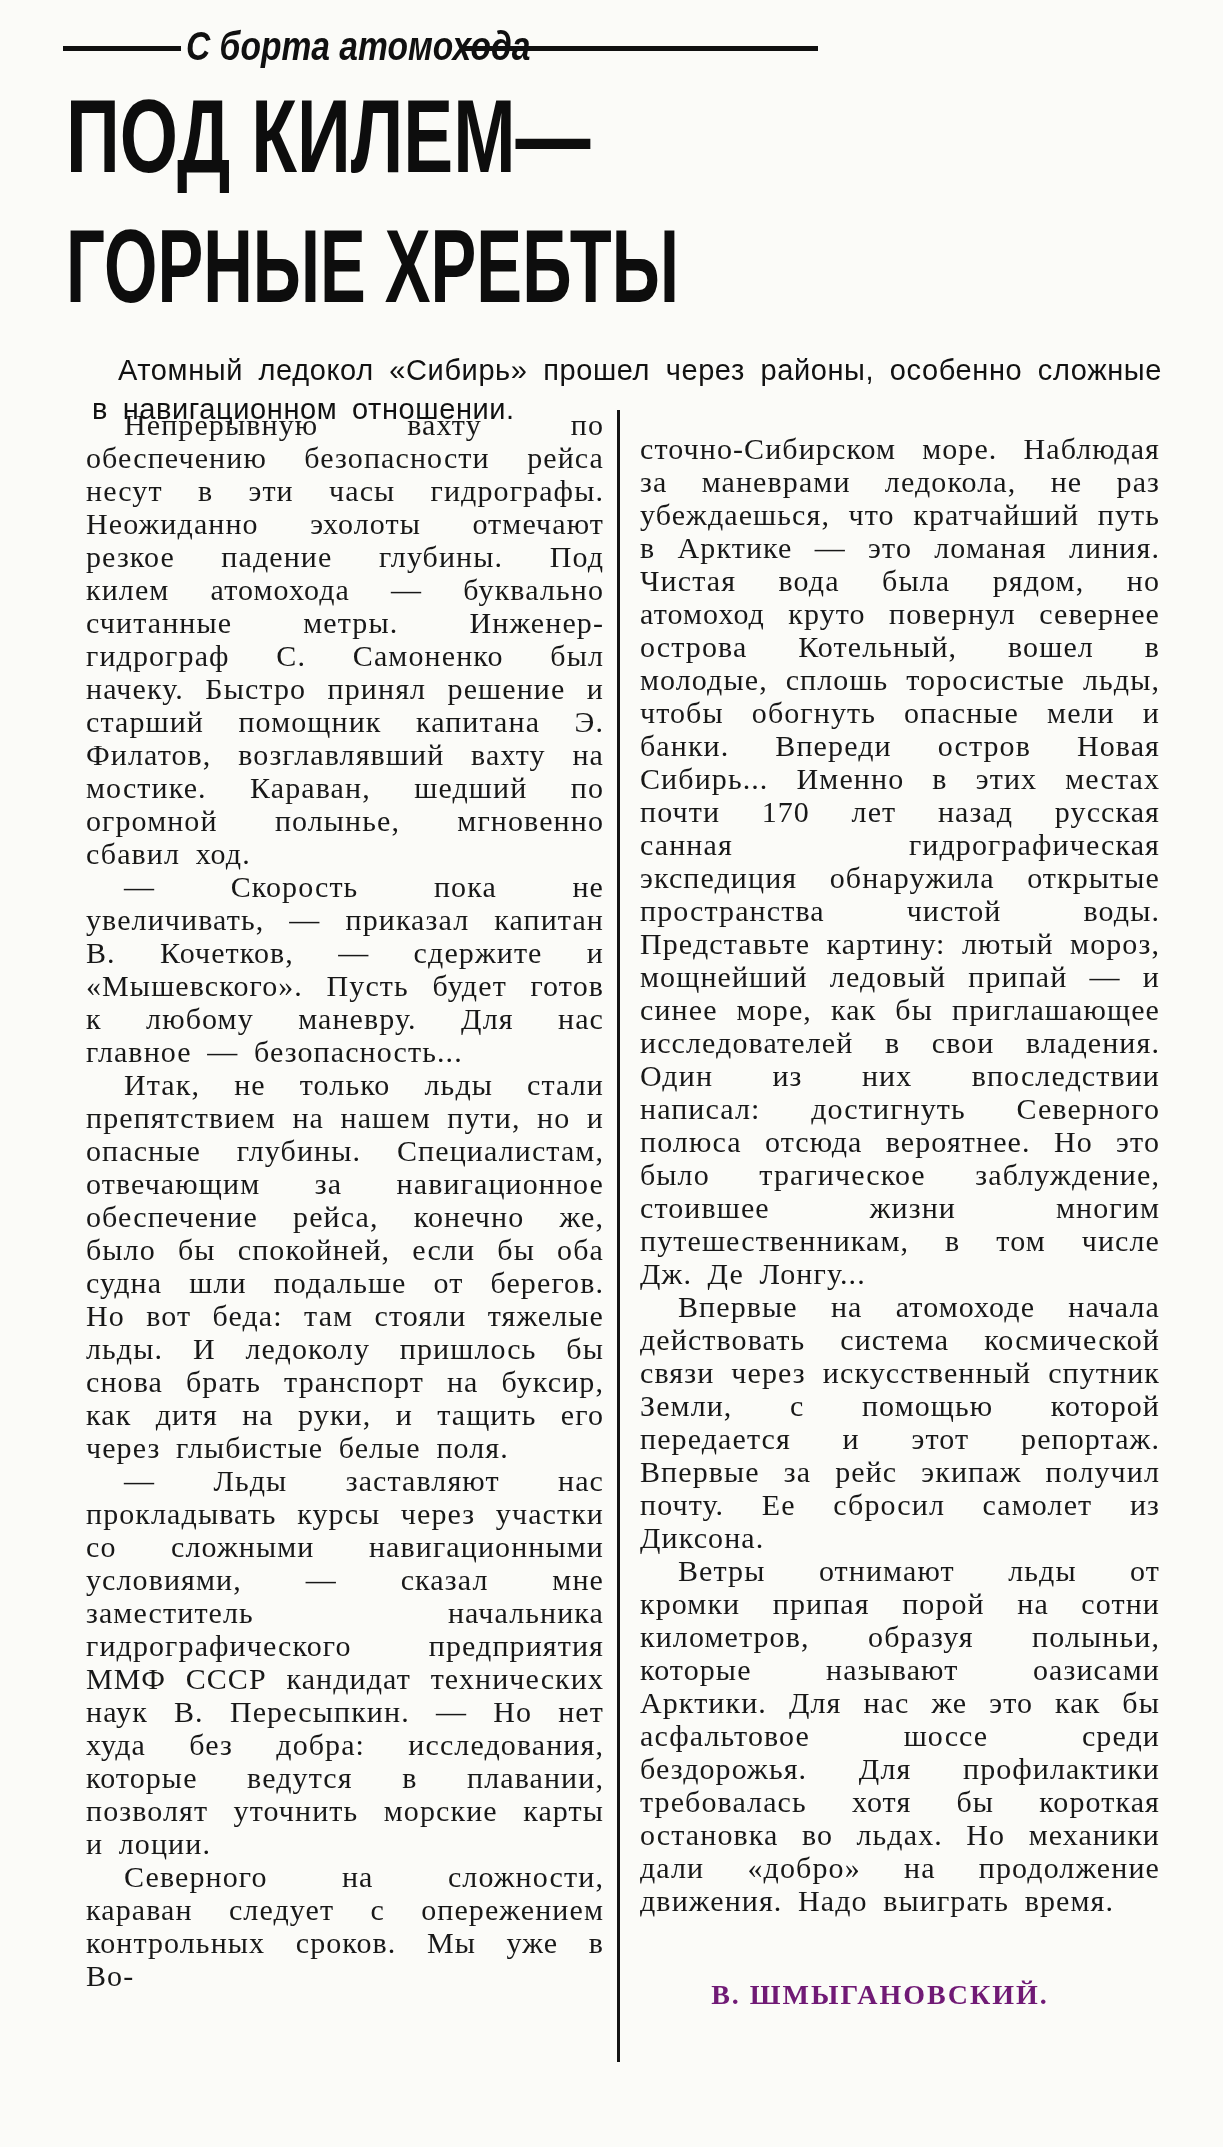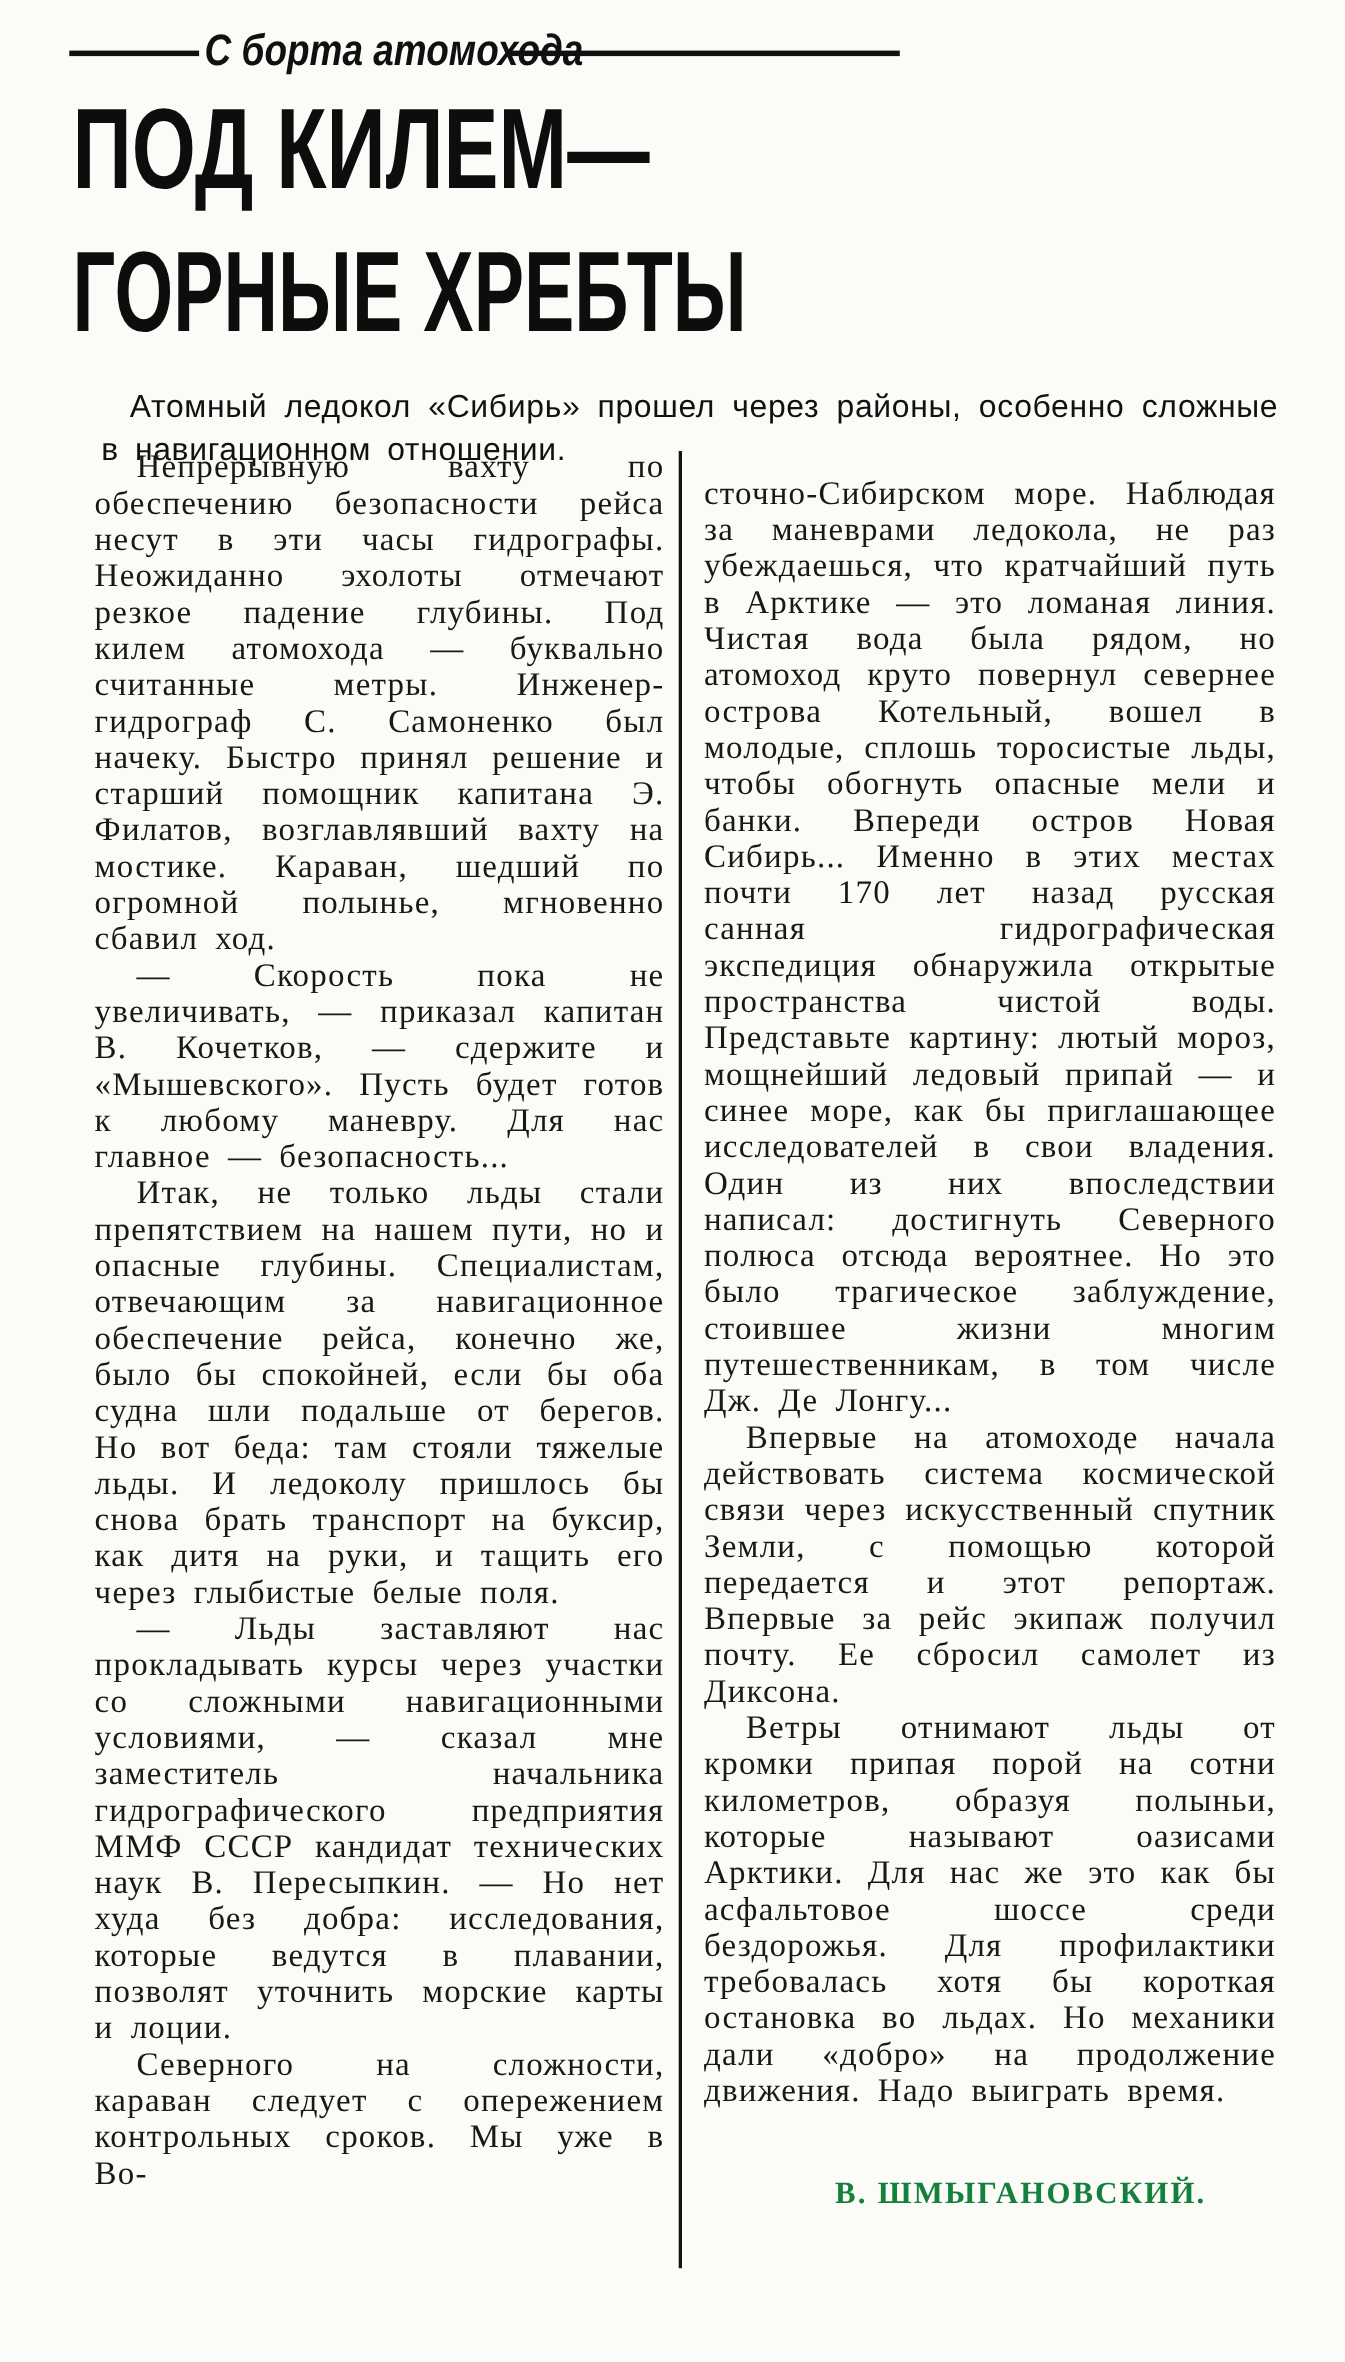--- a/index.html
+++ b/index.html
@@ -65,27 +65,27 @@
   .column p{margin:0;text-indent:38px;}
   .column p.continuation{text-indent:0;}
 
   .column-divider{
     position:absolute;left:617px;top:410px;
     width:3px;height:1652px;background:#141414;
   }
 
   
   .byline{
-    position:absolute;left:668px;top:1978px;width:520px;
+    position:absolute;left:620px;top:1978px;width:520px;
     font-family:"Liberation Serif",serif;
     font-weight:bold;
     font-size:28px;line-height:34px;
     letter-spacing:2px;
     text-align:center;
-    color:#15803d;
+    color:#701a75;
   }
 </style>
 </head>
 <body>
 
 <div class="page">
 
   <div class="kicker-rule left"></div>
   <div class="kicker-label">С борта атомохода</div>
   <div class="kicker-rule right"></div>

